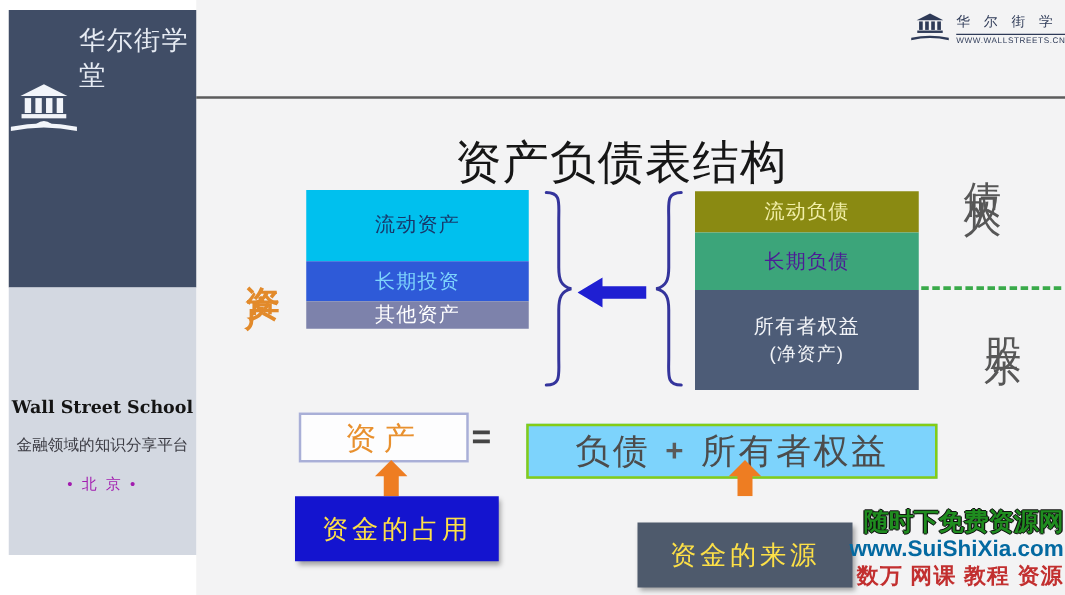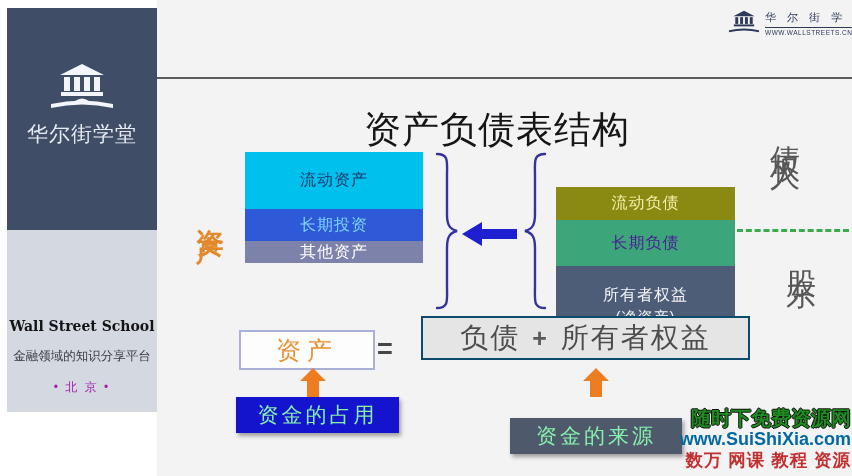--- a/index.html
+++ b/index.html
@@ -1,73 +1,73 @@
 <!DOCTYPE html>
 <html><head>
 <meta charset="utf-8">
 <style>
   html,body{margin:0;padding:0;}
   body{font-family:"Liberation Sans",sans-serif;background:#ffffff;}
   .stage{position:relative;width:852px;height:476px;overflow:hidden;background:#ffffff;}
   .main-bg{position:absolute;left:157px;top:0;width:695px;height:476px;background:#f3f3f4;}
   
   .sidebar-dark{position:absolute;left:7px;top:8px;width:150px;height:222px;background:#404d66;
-    display:flex;flex-direction:column;align-items:center;}
+    display:flex;flex-direction:row;}
   .sidebar-icon{margin-top:56px;}
   .sidebar-brand{margin-top:10px;font-size:21px;color:#e6ebf3;letter-spacing:1px;}
-  .sidebar-light{position:absolute;left:7px;top:230px;width:150px;height:182px;background:#d3d8e1;
+  .sidebar-light{position:absolute;left:7px;top:230px;width:150px;height:214px;background:#d3d8e1;
     display:flex;flex-direction:column;align-items:center;text-align:center;}
   .school-en{margin-top:88px;font-family:"DejaVu Serif",serif;font-weight:bold;font-size:14px;color:#141414;}
   .tagline{margin-top:14px;font-size:12.5px;color:#3c3c44;}
   .location{margin-top:14px;font-size:12px;color:#a21caf;letter-spacing:2px;}
   
   .hr-line{position:absolute;left:157px;top:77px;width:695px;height:2px;background:#5c5c5c;}
   .logo{position:absolute;left:728px;top:10px;display:flex;align-items:flex-start;gap:5px;}
   .logo-texts{display:flex;flex-direction:column;}
   .logo-brand{font-size:11px;color:#2e3a57;letter-spacing:4px;white-space:nowrap;}
   .logo-url{font-size:6.5px;color:#2e3a57;letter-spacing:.5px;border-top:1px solid #2e3a57;
     padding-top:1px;margin-top:2px;white-space:nowrap;}
   
   .title{position:absolute;left:297px;top:105px;width:400px;text-align:center;
     font-size:37px;color:#161616;letter-spacing:1px;}
   
   .v-label{writing-mode:vertical-rl;text-orientation:upright;}
   .asset-axis{position:absolute;left:190px;top:206px;font-size:28px;font-weight:bold;
     color:#e28a2b;letter-spacing:6px;}
   .stack{position:absolute;display:flex;flex-direction:column;}
   .stack-left{left:245px;top:152px;width:178px;}
-  .stack-right{left:556px;top:153px;width:179px;margin-top:34px;}
+  .stack-right{left:556px;top:153px;width:179px;}
   .band{display:flex;flex-direction:column;align-items:center;justify-content:center;
     font-size:16px;letter-spacing:1px;}
   .band .sub{font-size:15px;margin-top:2px;}
   
   .brace{position:absolute;top:152px;width:26px;height:158px;}
   .brace-left{left:434px;}
   .brace-right{left:522px;}
   .flow-arrow{position:absolute;left:462px;top:221px;}
   
   .creditors{position:absolute;left:764px;top:122px;font-size:30px;color:#575757;letter-spacing:8px;}
   .shareholders{position:absolute;left:780px;top:246px;font-size:30px;color:#575757;letter-spacing:8px;}
   .dashed-line{position:absolute;left:737px;top:229px;width:112px;border-top:3px dashed #3aaa4a;}
   
   .eq-box1{position:absolute;left:239px;top:330px;width:132px;height:36px;background:#fdfdfe;
     border:2px solid #a9afd7;display:flex;align-items:center;justify-content:center;
     font-size:25px;color:#e8902e;letter-spacing:6px;}
   .eq-equals{position:absolute;left:372px;top:331px;width:26px;height:36px;display:flex;
     align-items:center;justify-content:center;font-size:27px;font-weight:bold;color:#454545;}
-  .eq-box2{position:absolute;left:421px;top:316px;width:325px;height:40px;background:#e5e5e5;
-    border:2px solid #0c4a6e;display:flex;align-items:center;justify-content:center;
+  .eq-box2{position:absolute;left:421px;top:339px;width:325px;height:40px;background:#7dd3fc;
+    border:2px solid #84cc16;display:flex;align-items:center;justify-content:center;
     font-size:28px;color:#4c4c4c;letter-spacing:2px;}
   .eq-plus{margin:0 12px;font-weight:bold;color:#5a5a5a;font-size:25px;}
   
   .up-arrow{position:absolute;}
   .up-arrow-1{left:300px;top:368px;}
   .up-arrow-2{left:583px;top:368px;}
-  .funds-box{position:absolute;top:397px;height:36px;display:flex;align-items:center;
-    justify-content:center;color:#86efac;font-size:21px;letter-spacing:3px;
+  .funds-box{position:absolute;top:397px;height:52px;display:flex;align-items:center;
+    justify-content:center;color:#fde047;font-size:21px;letter-spacing:3px;
     box-shadow:2px 3px 4px rgba(0,0,0,.35);}
   .funds-use{left:236px;width:163px;background:#1414cf;}
   .funds-source{left:510px;width:172px;background:#4e5a6c;margin-top:21px;}
   
   .watermark{position:absolute;right:1px;top:408px;text-align:right;line-height:21px;}
   .wm1{font-size:20px;font-weight:bold;color:#1f8c1f;
     text-shadow:1px 0 #111,-1px 0 #111,0 1px #111,0 -1px #111;}
   .wm2{font-size:18px;font-weight:bold;color:#0369a1;}
   .wm3{font-size:17.5px;font-weight:bold;color:#c22f2f;letter-spacing:1px;text-align:right;}
 </style>

